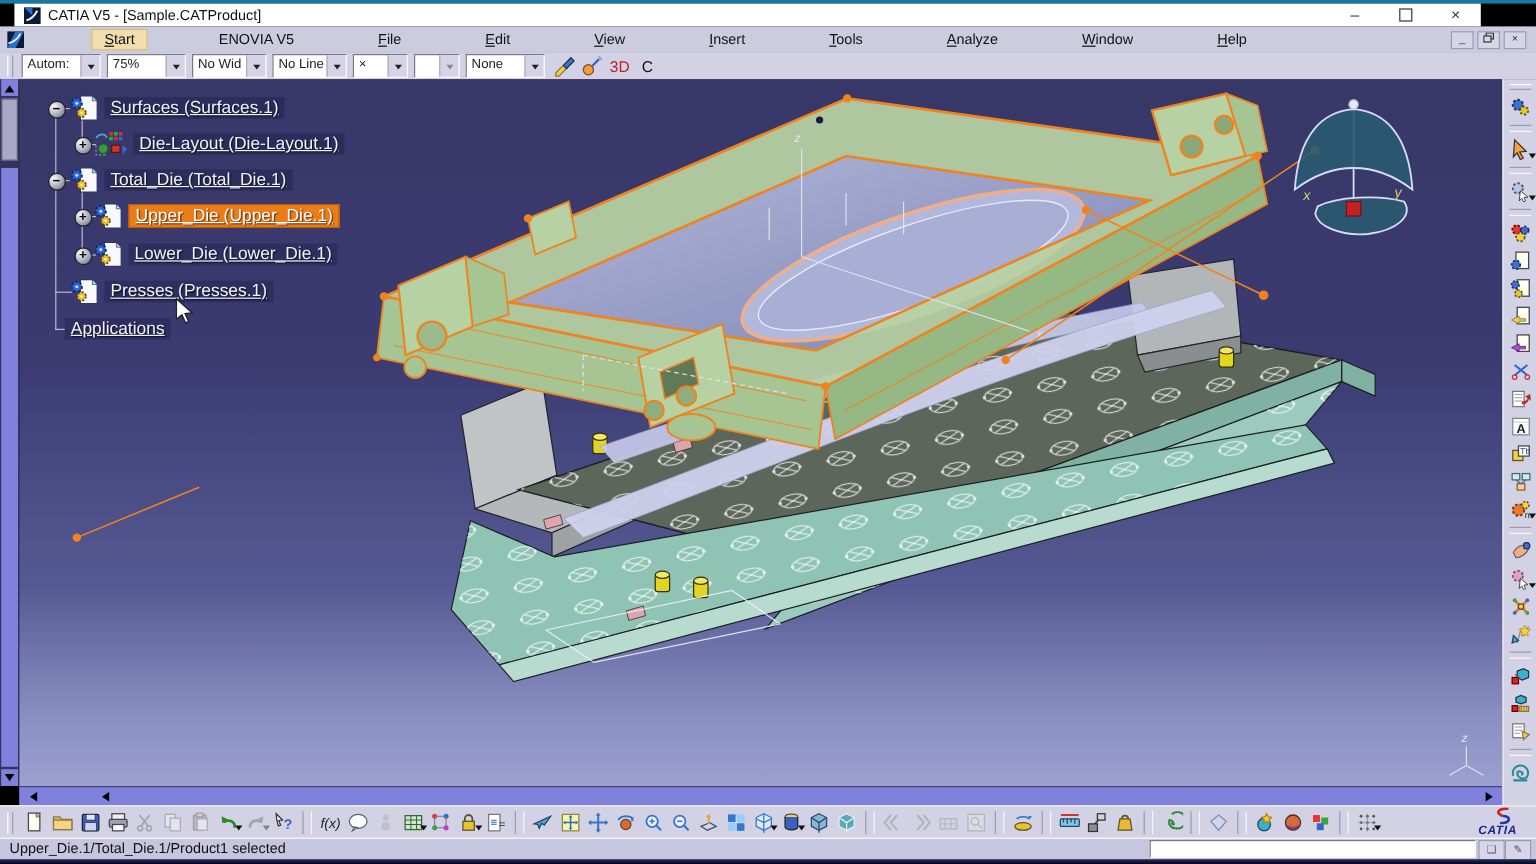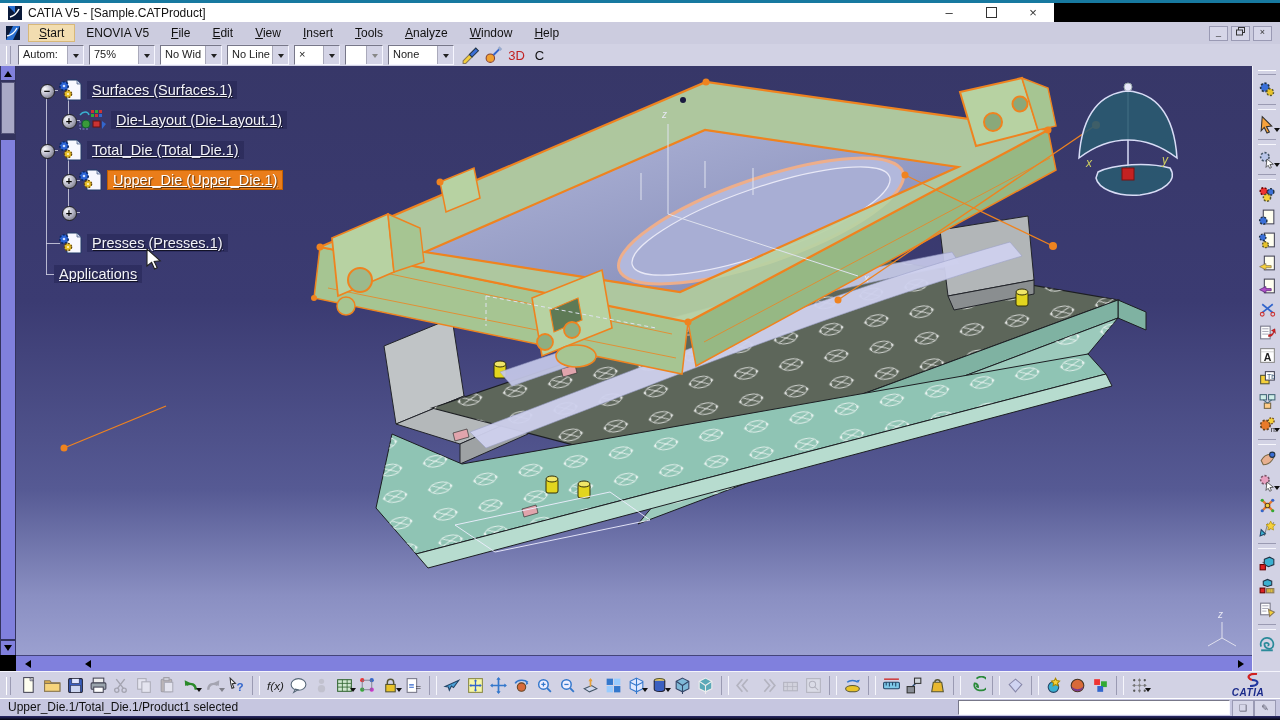--- a/index.html
+++ b/index.html
@@ -1,30 +1,30 @@
 <!DOCTYPE html>
 <html><head>
 <meta charset="utf-8">
 <style>
   html,body{margin:0;padding:0;background:#000;}
   #app{position:relative;width:1280px;height:720px;overflow:hidden;
        font-family:"Liberation Sans",sans-serif;-webkit-font-smoothing:antialiased;}
   .topstrip{position:absolute;left:0;top:0;width:1280px;height:3px;background:#1779a0;}
   
-  .titlebar{position:absolute;left:0;top:3px;width:1054px;height:19px;background:#fff;
+  .titlebar{position:absolute;left:12px;top:3px;width:1222px;height:19px;background:#fff;
             display:flex;align-items:center;font-size:12px;color:#111;}
   .titlebar .appicon{margin:0 6px 0 8px;width:14px;height:14px;}
   .winbtns{margin-left:auto;display:flex;align-items:center;height:100%;}
   .winbtn{width:42px;height:100%;display:flex;align-items:center;justify-content:center;color:#333;font-size:13px;}
   .maxbox{width:9px;height:9px;border:1.4px solid #333;display:inline-block;}
   
   .menubar{position:absolute;left:0;top:22px;width:1280px;height:22px;background:#ccccdf;
            display:flex;align-items:center;font-size:12px;color:#111;border-bottom:1px solid #a8a8c2;}
   .menubar .appicon{margin:0 8px 0 6px;width:14px;height:14px;}
-  .menu-item{padding:2px 11px;white-space:nowrap;}
+  .menu-item{padding:2px 11px;white-space:nowrap;margin-left:48px;}
   .menu-item.hl{background:#f2ddb0;border:1px solid #d8b878;padding:1px 10px;}
   .mdibtns{margin-left:auto;display:flex;gap:3px;margin-right:8px;}
   .mdibtn{width:17px;height:13px;border:1px solid #9a9ab4;background:#d6d6e8;color:#333;
           font-size:9px;line-height:11px;text-align:center;}
   
   .toolbar-top{position:absolute;left:0;top:44px;width:1280px;height:22px;background:#d2d2e4;
                display:flex;align-items:center;border-bottom:4px solid #b91c1c;}
   .ridgeV{width:3px;height:18px;border-left:1px solid #fff;border-right:1px solid #9a9ab2;margin:0 7px 0 6px;}
   .combo{display:inline-flex;height:18px;background:#fff;border:1px solid;border-color:#777789 #f6f6ff #f6f6ff #777789;
          margin-right:5px;align-items:stretch;}
@@ -415,20 +415,33 @@
               <path d="M19 1l4 4h-4z" fill="#cdd5ee" stroke="#223a66" stroke-width=".6"></path>
               <circle cx="6" cy="7" r="4.2" fill="#2b63d6" stroke="#0a2a6a" stroke-width="1.6" stroke-dasharray="2 1.6"></circle>
               <circle cx="6" cy="7" r="1.3" fill="#cfe0ff"></circle>
               <circle cx="10" cy="15" r="3.6" fill="#e8c02a" stroke="#6a4a08" stroke-width="1.4" stroke-dasharray="1.8 1.5"></circle>
               <circle cx="10" cy="15" r="1.1" fill="#fff6cc"></circle>
             </svg>
           </span>
           <span class="tlabel sel">Upper_Die (Upper_Die.1)</span>
         </div>
         <div class="expander" style="left: 45.5px; top: 139.5px;">+</div>
+        <div class="trow" style="top: 134px; left: 62px;">
+          <span style="margin-right: 3px; display: inline-flex;">
+            <svg width="26" height="22" viewBox="0 0 26 22">
+              <path d="M9 1h10l4 4v16H9z" fill="#f8f8ff" stroke="#223a66"></path>
+              <path d="M19 1l4 4h-4z" fill="#cdd5ee" stroke="#223a66" stroke-width=".6"></path>
+              <circle cx="6" cy="7" r="4.2" fill="#2b63d6" stroke="#0a2a6a" stroke-width="1.6" stroke-dasharray="2 1.6"></circle>
+              <circle cx="6" cy="7" r="1.3" fill="#cfe0ff"></circle>
+              <circle cx="10" cy="15" r="3.6" fill="#e8c02a" stroke="#6a4a08" stroke-width="1.4" stroke-dasharray="1.8 1.5"></circle>
+              <circle cx="10" cy="15" r="1.1" fill="#fff6cc"></circle>
+            </svg>
+          </span>
+          <span class="tlabel">Lower_Die (Lower_Die.1)</span>
+        </div>
         <div class="trow" style="top: 165px; left: 42px;">
           <span style="margin-right: 3px; display: inline-flex;">
             <svg width="26" height="22" viewBox="0 0 26 22">
               <path d="M9 1h10l4 4v16H9z" fill="#f8f8ff" stroke="#223a66"></path>
               <path d="M19 1l4 4h-4z" fill="#cdd5ee" stroke="#223a66" stroke-width=".6"></path>
               <circle cx="6" cy="7" r="4.2" fill="#2b63d6" stroke="#0a2a6a" stroke-width="1.6" stroke-dasharray="2 1.6"></circle>
               <circle cx="6" cy="7" r="1.3" fill="#cfe0ff"></circle>
               <circle cx="10" cy="15" r="3.6" fill="#e8c02a" stroke="#6a4a08" stroke-width="1.4" stroke-dasharray="1.8 1.5"></circle>
               <circle cx="10" cy="15" r="1.1" fill="#fff6cc"></circle>
             </svg>

